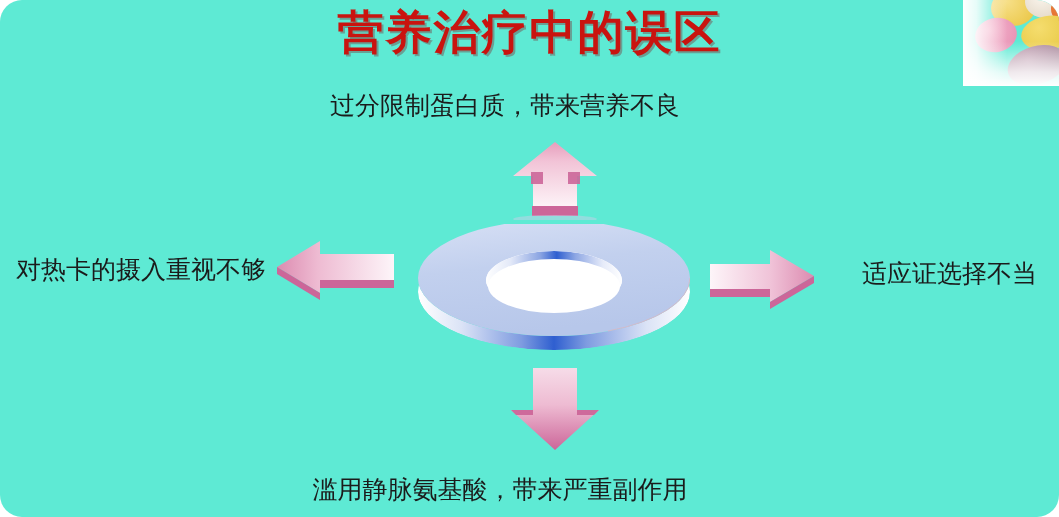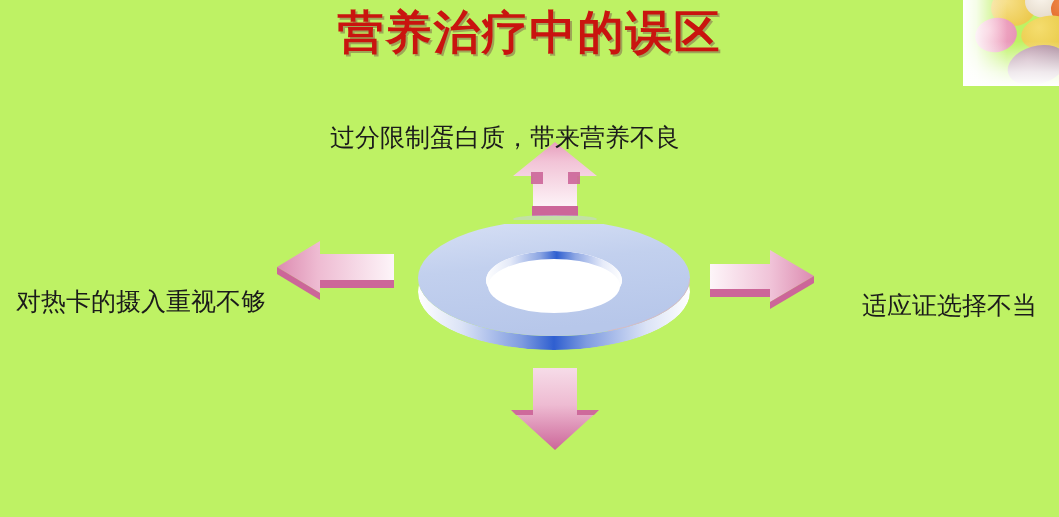--- a/index.html
+++ b/index.html
@@ -7,22 +7,23 @@
     padding: 0;
     background: #ffffff;
   }
   body {
     font-family: "Liberation Sans", "DejaVu Sans", sans-serif;
   }
   #slide {
     position: relative;
     width: 1059px;
     height: 517px;
-    background: #bef264;
+    background: #5eead4;
     overflow: hidden;
+    border-radius: 22px;
   }
 
   
   #slide-title {
     position: absolute;
     left: 0;
     top: 2px;
     width: 1059px;
     text-align: center;
     font-family: "DejaVu Serif", "Liberation Serif", serif;
@@ -56,21 +57,20 @@
       linear-gradient(to top, #fff 0%, rgba(255,255,255,0.8) 16%, rgba(255,255,255,0) 52%);
   }
 
   
   .label {
     position: absolute;
     color: #1b1b1b;
     font-size: 25px;
     line-height: 35px;
     font-family: "Liberation Sans", "DejaVu Sans", sans-serif;
-    margin-top: 32px;
   }
   #label-top {
     left: 0;
     top: 88px;
     width: 1010px;
     text-align: center;
   }
   #label-left {
     left: 16px;
     top: 252px;
@@ -254,14 +254,15 @@
       <path d="M 62,45 L 62,58 L 62,65 L 62,53 Z" fill="#b8577f"></path>
     </svg>
   </div>
 
   <div class="label" id="label-top">过分限制蛋白质，带来营养不良</div>
 
   <div class="label" id="label-left">对热卡的摄入重视不够</div>
 
   <div class="label" id="label-right">适应证选择不当</div>
 
+  <div class="label" id="label-bottom">滥用静脉氨基酸，带来严重副作用</div>
 
 </div>
 
 </body></html>

